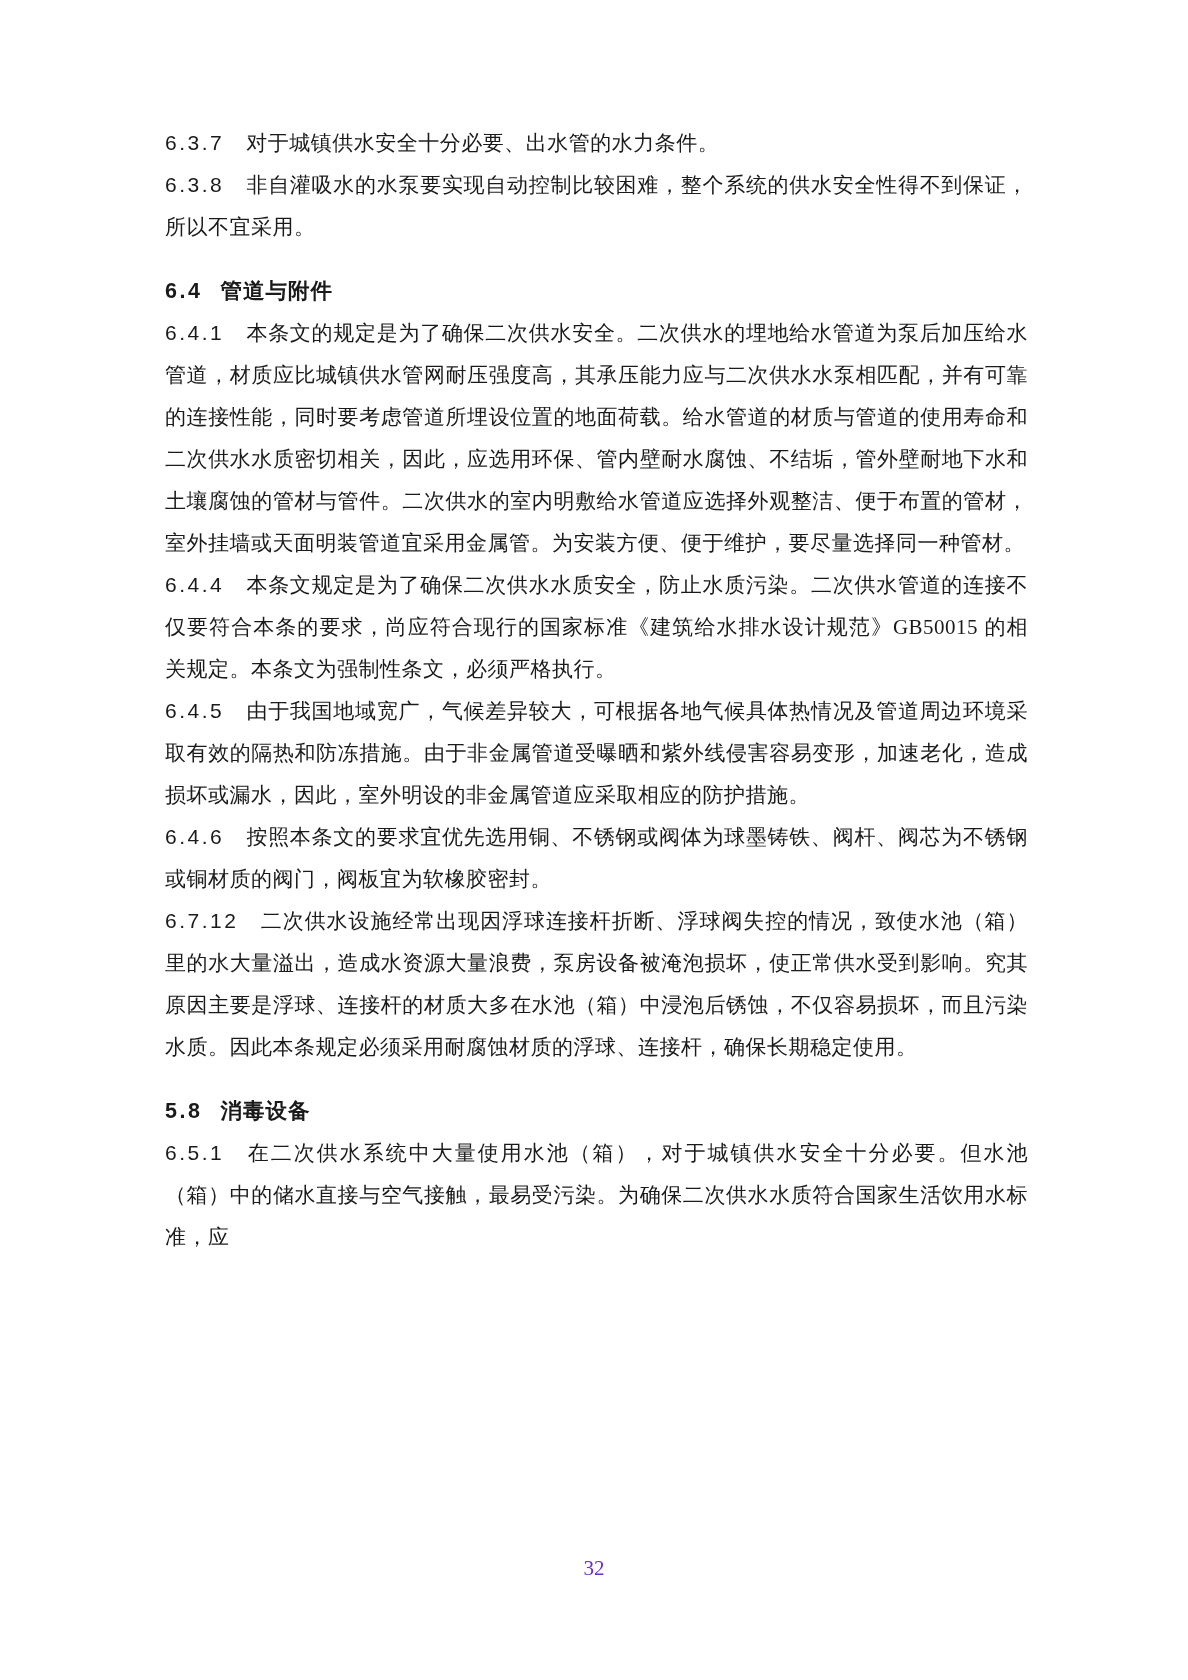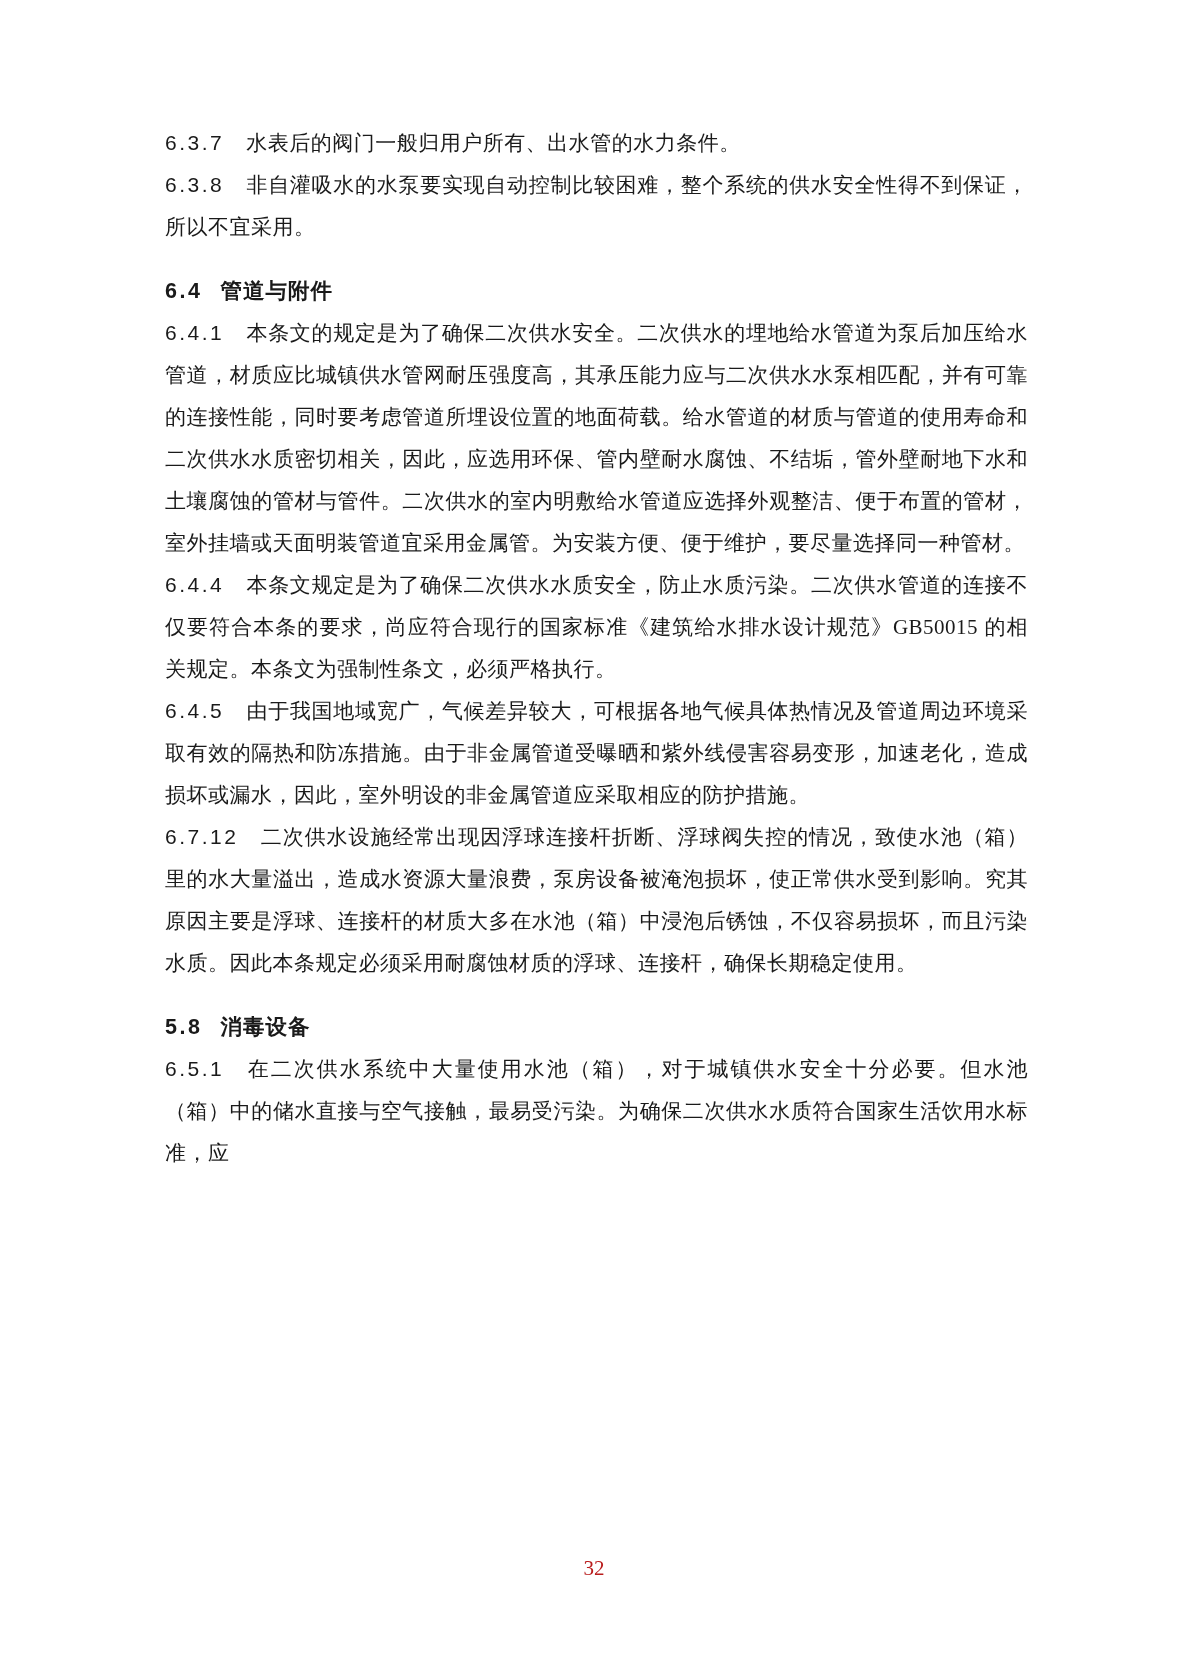--- a/index.html
+++ b/index.html
@@ -55,34 +55,35 @@
   .page-footer {
     position: absolute;
     left: 0;
     right: 0;
     top: 1556px;
     text-align: center;
   }
   .page-number {
     font-size: 21px;
     font-family: "Liberation Serif", "DejaVu Serif", serif;
-    color: #b91c1c;
+    color: #6d28d9;
   }
 </style>
 </head>
 <body>
 
 <main class="page">
   <section class="doc-body" id="doc-body">
-      <p class="clause"><span class="clause-num">6.3.7</span><span class="clause-text">水表后的阀门一般归用户所有、出水管的水力条件。</span></p>
+      <p class="clause"><span class="clause-num">6.3.7</span><span class="clause-text">对于城镇供水安全十分必要、出水管的水力条件。</span></p>
       <p class="clause"><span class="clause-num">6.3.8</span><span class="clause-text">非自灌吸水的水泵要实现自动控制比较困难，整个系统的供水安全性得不到保证，所以不宜采用。</span></p>
       <h2 class="sec-heading"><span class="sec-num">6.4</span><span class="sec-title">管道与附件</span></h2>
       <p class="clause"><span class="clause-num">6.4.1</span><span class="clause-text">本条文的规定是为了确保二次供水安全。二次供水的埋地给水管道为泵后加压给水管道，材质应比城镇供水管网耐压强度高，其承压能力应与二次供水水泵相匹配，并有可靠的连接性能，同时要考虑管道所埋设位置的地面荷载。给水管道的材质与管道的使用寿命和二次供水水质密切相关，因此，应选用环保、管内壁耐水腐蚀、不结垢，管外壁耐地下水和土壤腐蚀的管材与管件。二次供水的室内明敷给水管道应选择外观整洁、便于布置的管材，室外挂墙或天面明装管道宜采用金属管。为安装方便、便于维护，要尽量选择同一种管材。</span></p>
       <p class="clause"><span class="clause-num">6.4.4</span><span class="clause-text">本条文规定是为了确保二次供水水质安全，防止水质污染。二次供水管道的连接不仅要符合本条的要求，尚应符合现行的国家标准《建筑给水排水设计规范》GB50015 的相关规定。本条文为强制性条文，必须严格执行。</span></p>
       <p class="clause"><span class="clause-num">6.4.5</span><span class="clause-text">由于我国地域宽广，气候差异较大，可根据各地气候具体热情况及管道周边环境采取有效的隔热和防冻措施。由于非金属管道受曝晒和紫外线侵害容易变形，加速老化，造成损坏或漏水，因此，室外明设的非金属管道应采取相应的防护措施。</span></p>
+      <p class="clause"><span class="clause-num">6.4.6</span><span class="clause-text">按照本条文的要求宜优先选用铜、不锈钢或阀体为球墨铸铁、阀杆、阀芯为不锈钢或铜材质的阀门，阀板宜为软橡胶密封。</span></p>
       <p class="clause"><span class="clause-num">6.7.12</span><span class="clause-text">二次供水设施经常出现因浮球连接杆折断、浮球阀失控的情况，致使水池（箱）里的水大量溢出，造成水资源大量浪费，泵房设备被淹泡损坏，使正常供水受到影响。究其原因主要是浮球、连接杆的材质大多在水池（箱）中浸泡后锈蚀，不仅容易损坏，而且污染水质。因此本条规定必须采用耐腐蚀材质的浮球、连接杆，确保长期稳定使用。</span></p>
       <h2 class="sec-heading"><span class="sec-num">5.8</span><span class="sec-title">消毒设备</span></h2>
       <p class="clause"><span class="clause-num">6.5.1</span><span class="clause-text">在二次供水系统中大量使用水池（箱），对于城镇供水安全十分必要。但水池（箱）中的储水直接与空气接触，最易受污染。为确保二次供水水质符合国家生活饮用水标准，应</span></p>
     </section>
   <footer class="page-footer">
     <span class="page-number">32</span>
   </footer>
 </main>
 
 </body></html>

